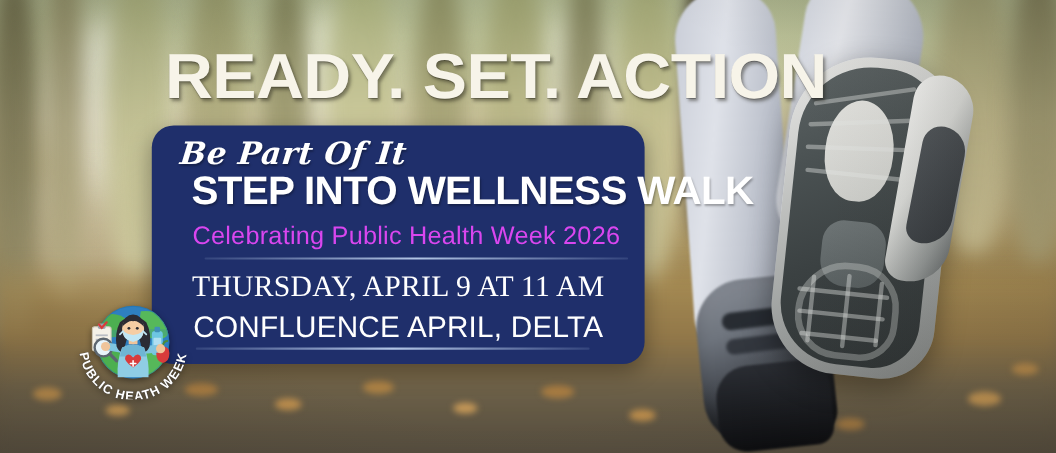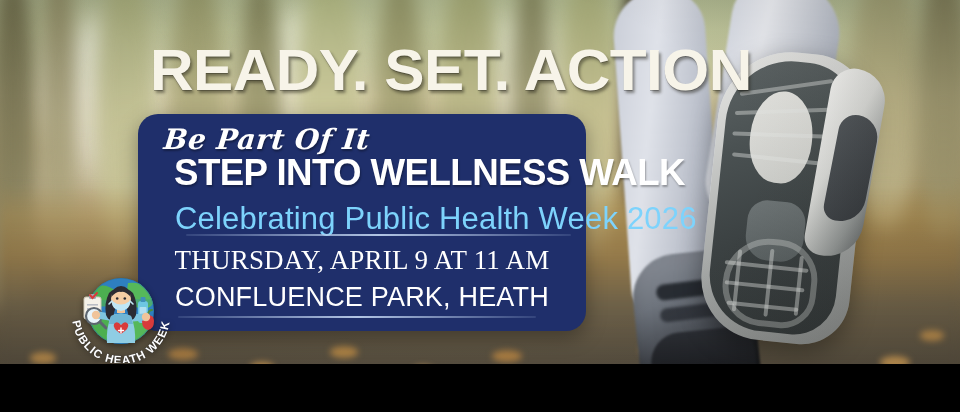--- a/index.html
+++ b/index.html
@@ -1,20 +1,20 @@
 <!DOCTYPE html>
 <html><head>
 <meta charset="utf-8">
 <style>
   * { margin:0; padding:0; box-sizing:border-box; }
   html,body { width:960px; height:412px; overflow:hidden; background:#000; }
 
   .banner{
     position:relative;
-    width:960px; height:364px;
+    width:960px; height:412px;
     overflow:hidden;
     font-family:"Liberation Sans", sans-serif;
   }
 
   
   .photo{ position:absolute; inset:0; overflow:hidden; }
 
   
   .bg-base{
     position:absolute; inset:0;
@@ -196,22 +196,22 @@
     color:#FFFFFF; letter-spacing:-0.6px;
     transform:scaleX(1.02); transform-origin:left center;
     white-space:nowrap;
     text-shadow:1px 2px 2px rgba(0,0,0,.30);
     line-height:1;
   }
 
   .celebrating{
     position:absolute; left:37px; top:87px;
     font-family:"Liberation Sans",sans-serif;
-    font-size:31px; font-weight:500;
-    color:#7dd3fc; letter-spacing:.2px;
+    font-size:23px; font-weight:500;
+    color:#d946ef; letter-spacing:.2px;
     white-space:nowrap;
   }
 
   .rule{
     position:absolute; height:2px;
     background:linear-gradient(to right, rgba(168,190,225,.15), rgba(186,205,235,.95), rgba(168,190,225,.15));
     border-radius:2px;
   }
   .rule-top{ left:48px; top:120px; width:385px; }
   .rule-bot{ left:40px; top:202px; width:358px; }
@@ -321,21 +321,21 @@
     <div class="script">Be Part Of It</div>
 
     <div class="walk-title">STEP INTO WELLNESS WALK</div>
 
     <div class="celebrating">Celebrating Public Health Week 2026</div>
 
     <div class="rule rule-top"></div>
 
     <div class="when">THURSDAY, APRIL 9 AT 11 AM</div>
 
-    <div class="where">CONFLUENCE PARK, HEATH</div>
+    <div class="where">CONFLUENCE APRIL, DELTA</div>
 
     <div class="rule rule-bot"></div>
   </div>
 
   <div class="logo">
     <svg viewBox="0 0 118 92" xmlns="http://www.w3.org/2000/svg" aria-hidden="true">
       <defs>
         <path id="arcpath" d="M 10,44 A 44,44 0 0 0 108,44" fill="none"></path>
         <clipPath id="globeclip">
             <circle cx="59" cy="40" r="33"></circle>

